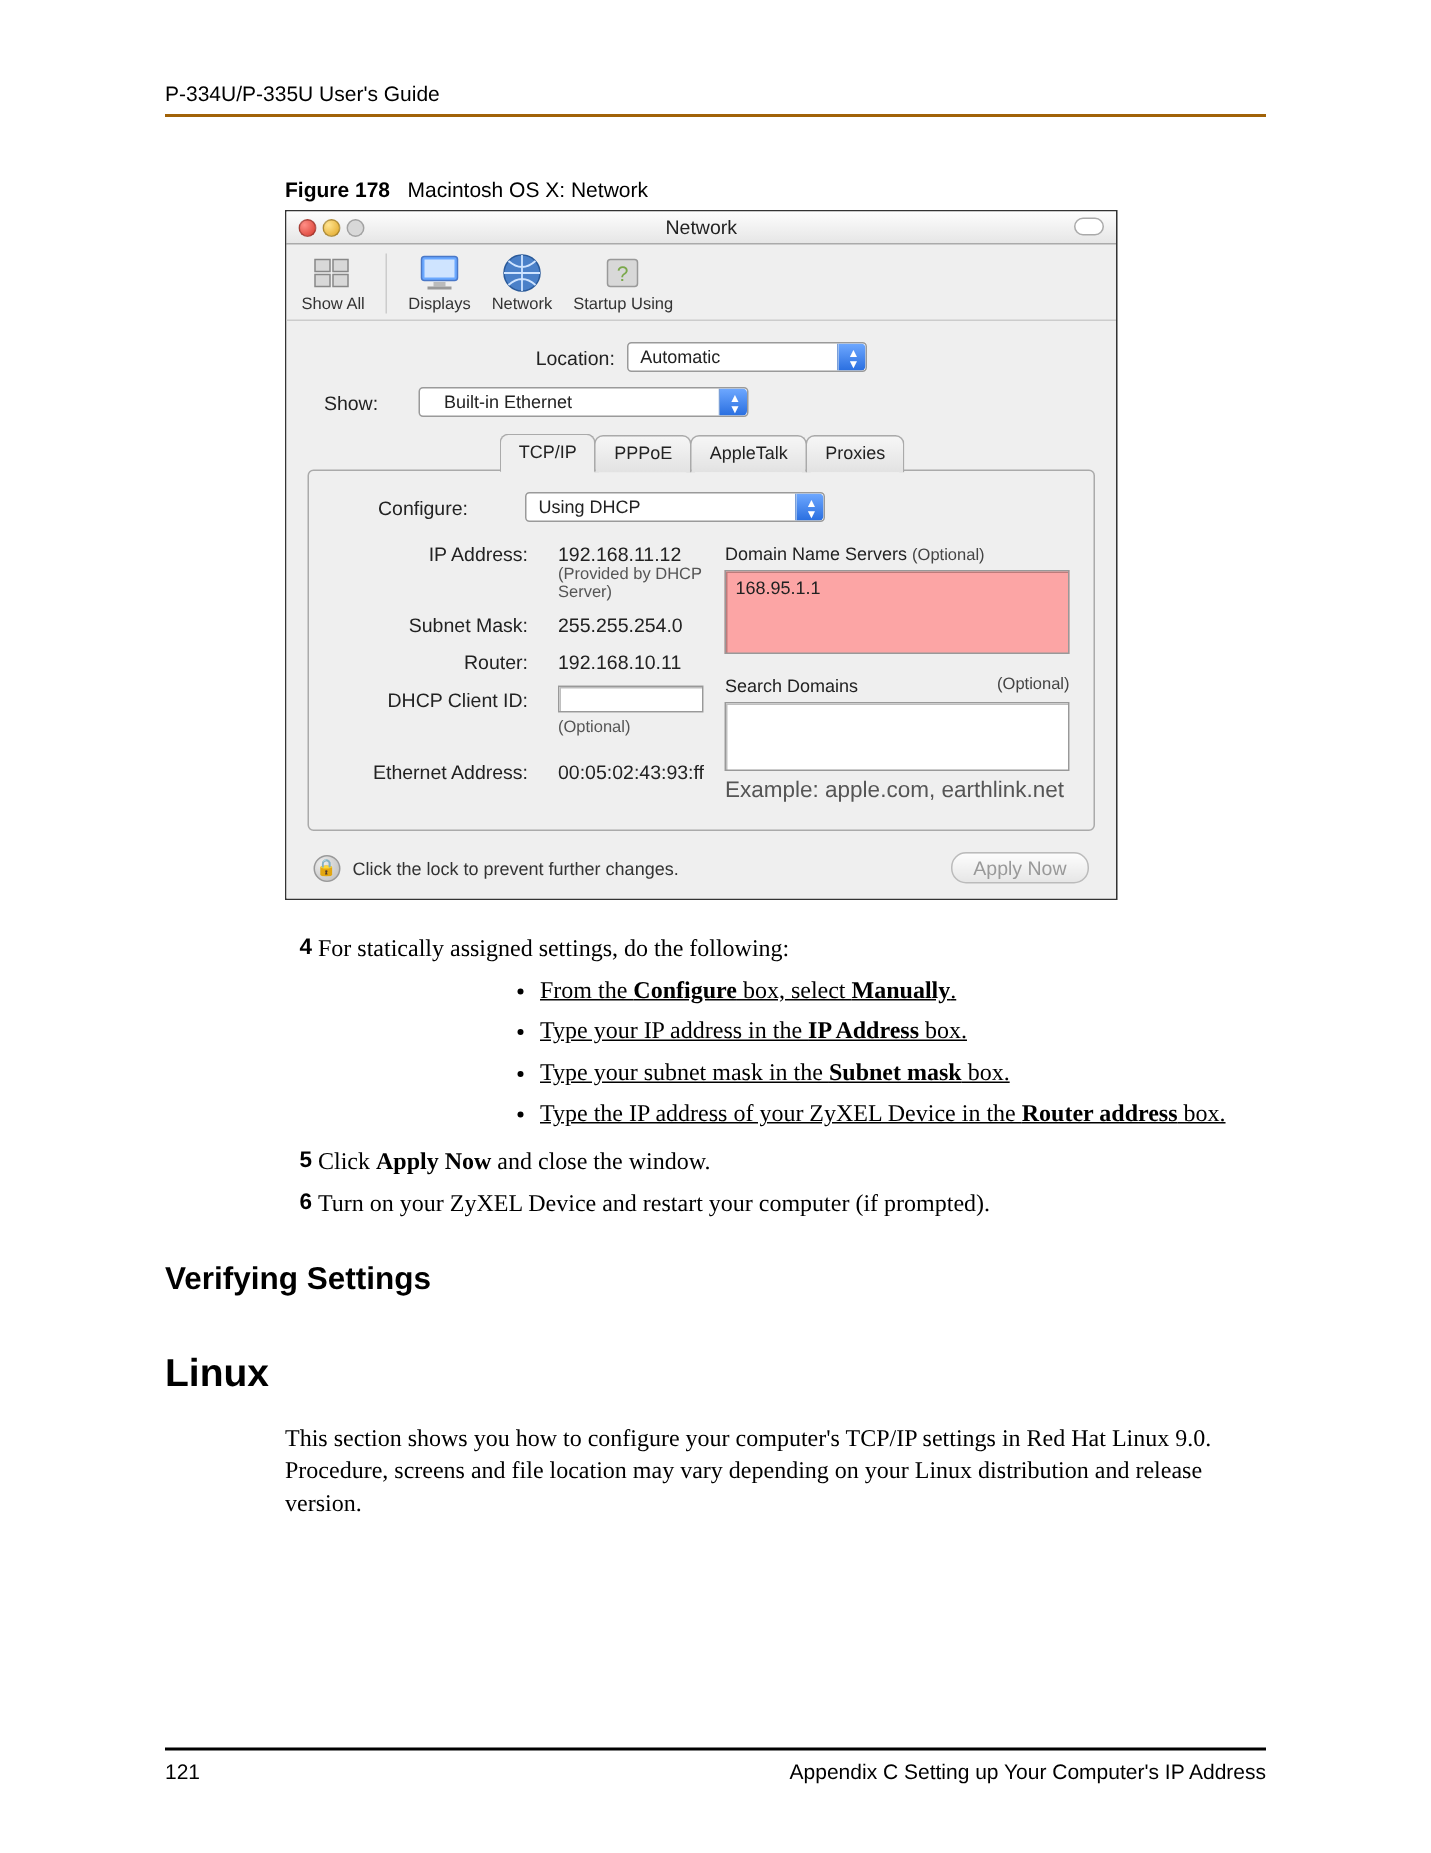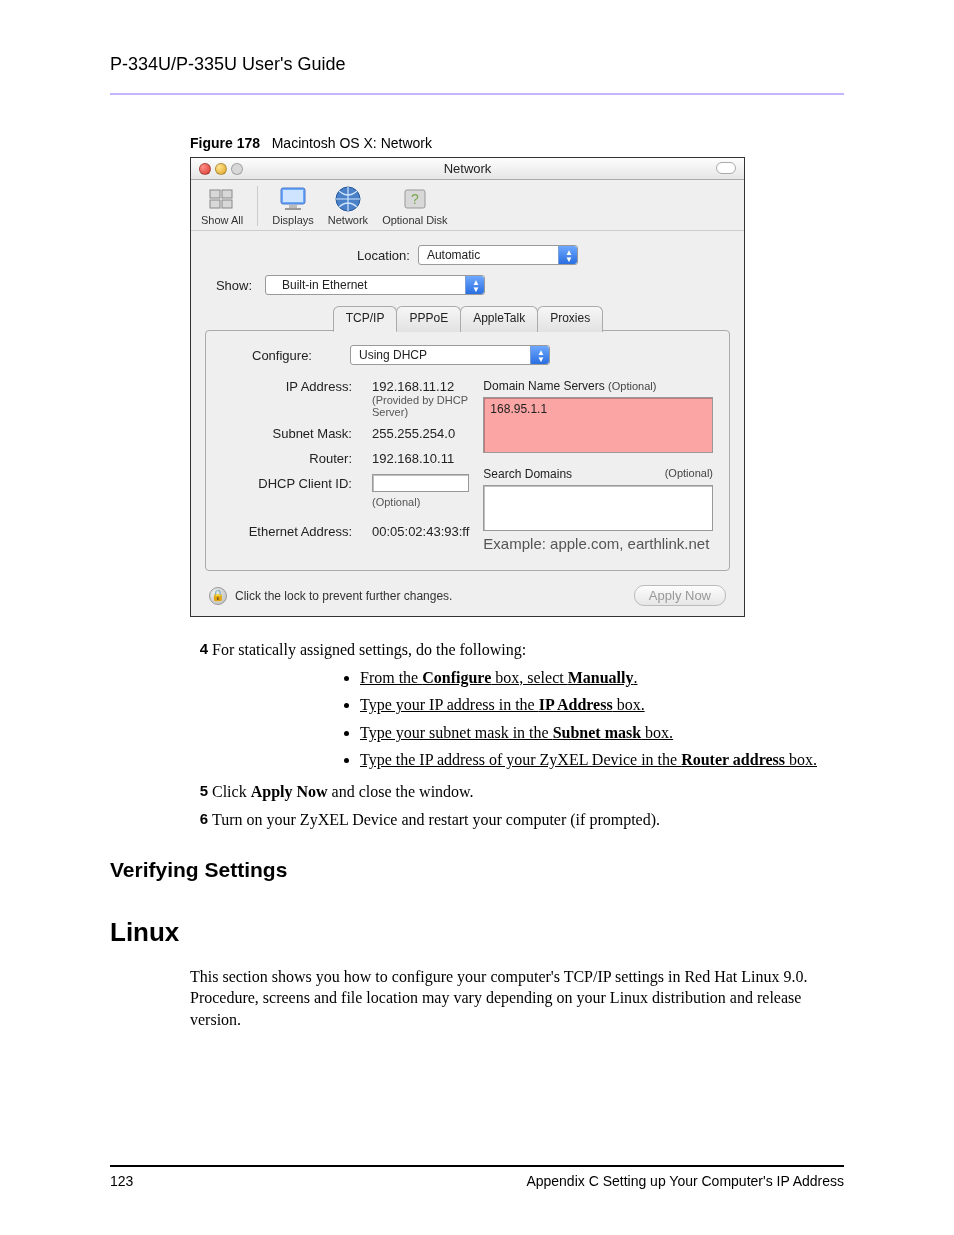--- a/index.html
+++ b/index.html
@@ -9,23 +9,23 @@
     width: 954px;
     height: 1235px;
     position: relative;
     color: #000;
   }
   .page {
     padding: 54px 110px 40px 110px;
   }
   .header-line {
     font-family: Arial, Helvetica, sans-serif;
-    font-size: 18px;
-    padding-bottom: 18px;
-    border-bottom: 2px solid #c4b5fd;
+    font-size: 14px;
+    padding-bottom: 6px;
+    border-bottom: 2px solid #a16207;
     margin-bottom: 40px;
   }
   .figure-caption {
     font-family: Arial, Helvetica, sans-serif;
     font-size: 14px;
     margin-left: 80px;
     margin-bottom: 6px;
   }
   .figure-caption b { font-weight: bold; }
 
@@ -107,20 +107,21 @@
   .tabs-wrap {
     position: relative;
     height: 26px;
     margin-bottom: -1px;
     z-index: 2;
   }
   .tabs {
     display:flex;
     justify-content: center;
     gap: 0;
+    align-items: flex-end;
   }
   .tab {
     padding: 4px 12px 6px 12px;
     font-size: 12px;
     border: 1px solid #aaa;
     border-bottom: none;
     background: linear-gradient(#f6f6f6,#e2e2e2);
     border-radius: 6px 6px 0 0;
     position: relative;
     top: 1px;
@@ -267,33 +268,33 @@
         </div>
         <span>Network</span>
       </div>
       <div class="tb-item">
         <div class="tb-icon">
           <svg width="28" height="26">
               <rect x="4" y="4" width="20" height="18" rx="2" fill="#d8d8d8" stroke="#999"></rect>
               <text x="14" y="18" font-size="14" text-anchor="middle" fill="#7aa84a">?</text>
             </svg>
         </div>
-        <span>Optional Disk</span>
+        <span>Startup Using</span>
       </div>
     </div>
 
     <div class="content-area">
       <div class="row" style="justify-content:center;">
         <span class="lbl">Location:</span>
         <div class="aqua-select" style="width:160px;">
           <span>Automatic</span>
           <span class="arrow">▲<br>▼</span>
         </div>
       </div>
-      <div class="row" style="margin-left:6px;">
+      <div class="row" style="margin-left:6px;gap:14px;">
         <span class="lbl" style="width:46px;">Show:</span>
         <div class="aqua-select" style="width:220px;padding-left:16px;">
           <span>Built-in Ethernet</span>
           <span class="arrow">▲<br>▼</span>
         </div>
       </div>
 
       <div class="pane-inset">
         <div class="tabs-wrap">
           <div class="tabs">
@@ -393,15 +394,15 @@
     </div>
 
     <h2 class="sans">Verifying Settings</h2>
 
     <h1 class="sans">Linux</h1>
     <p class="para">This section shows you how to configure your computer's TCP/IP settings in Red Hat Linux 9.0. Procedure, screens and file location may vary depending on your Linux distribution and release version.</p>
   </div>
 </div>
 
 <div class="footer">
-  <span>123</span>
+  <span>121</span>
   <span>Appendix C Setting up Your Computer's IP Address</span>
 </div>
 
 </body></html>

